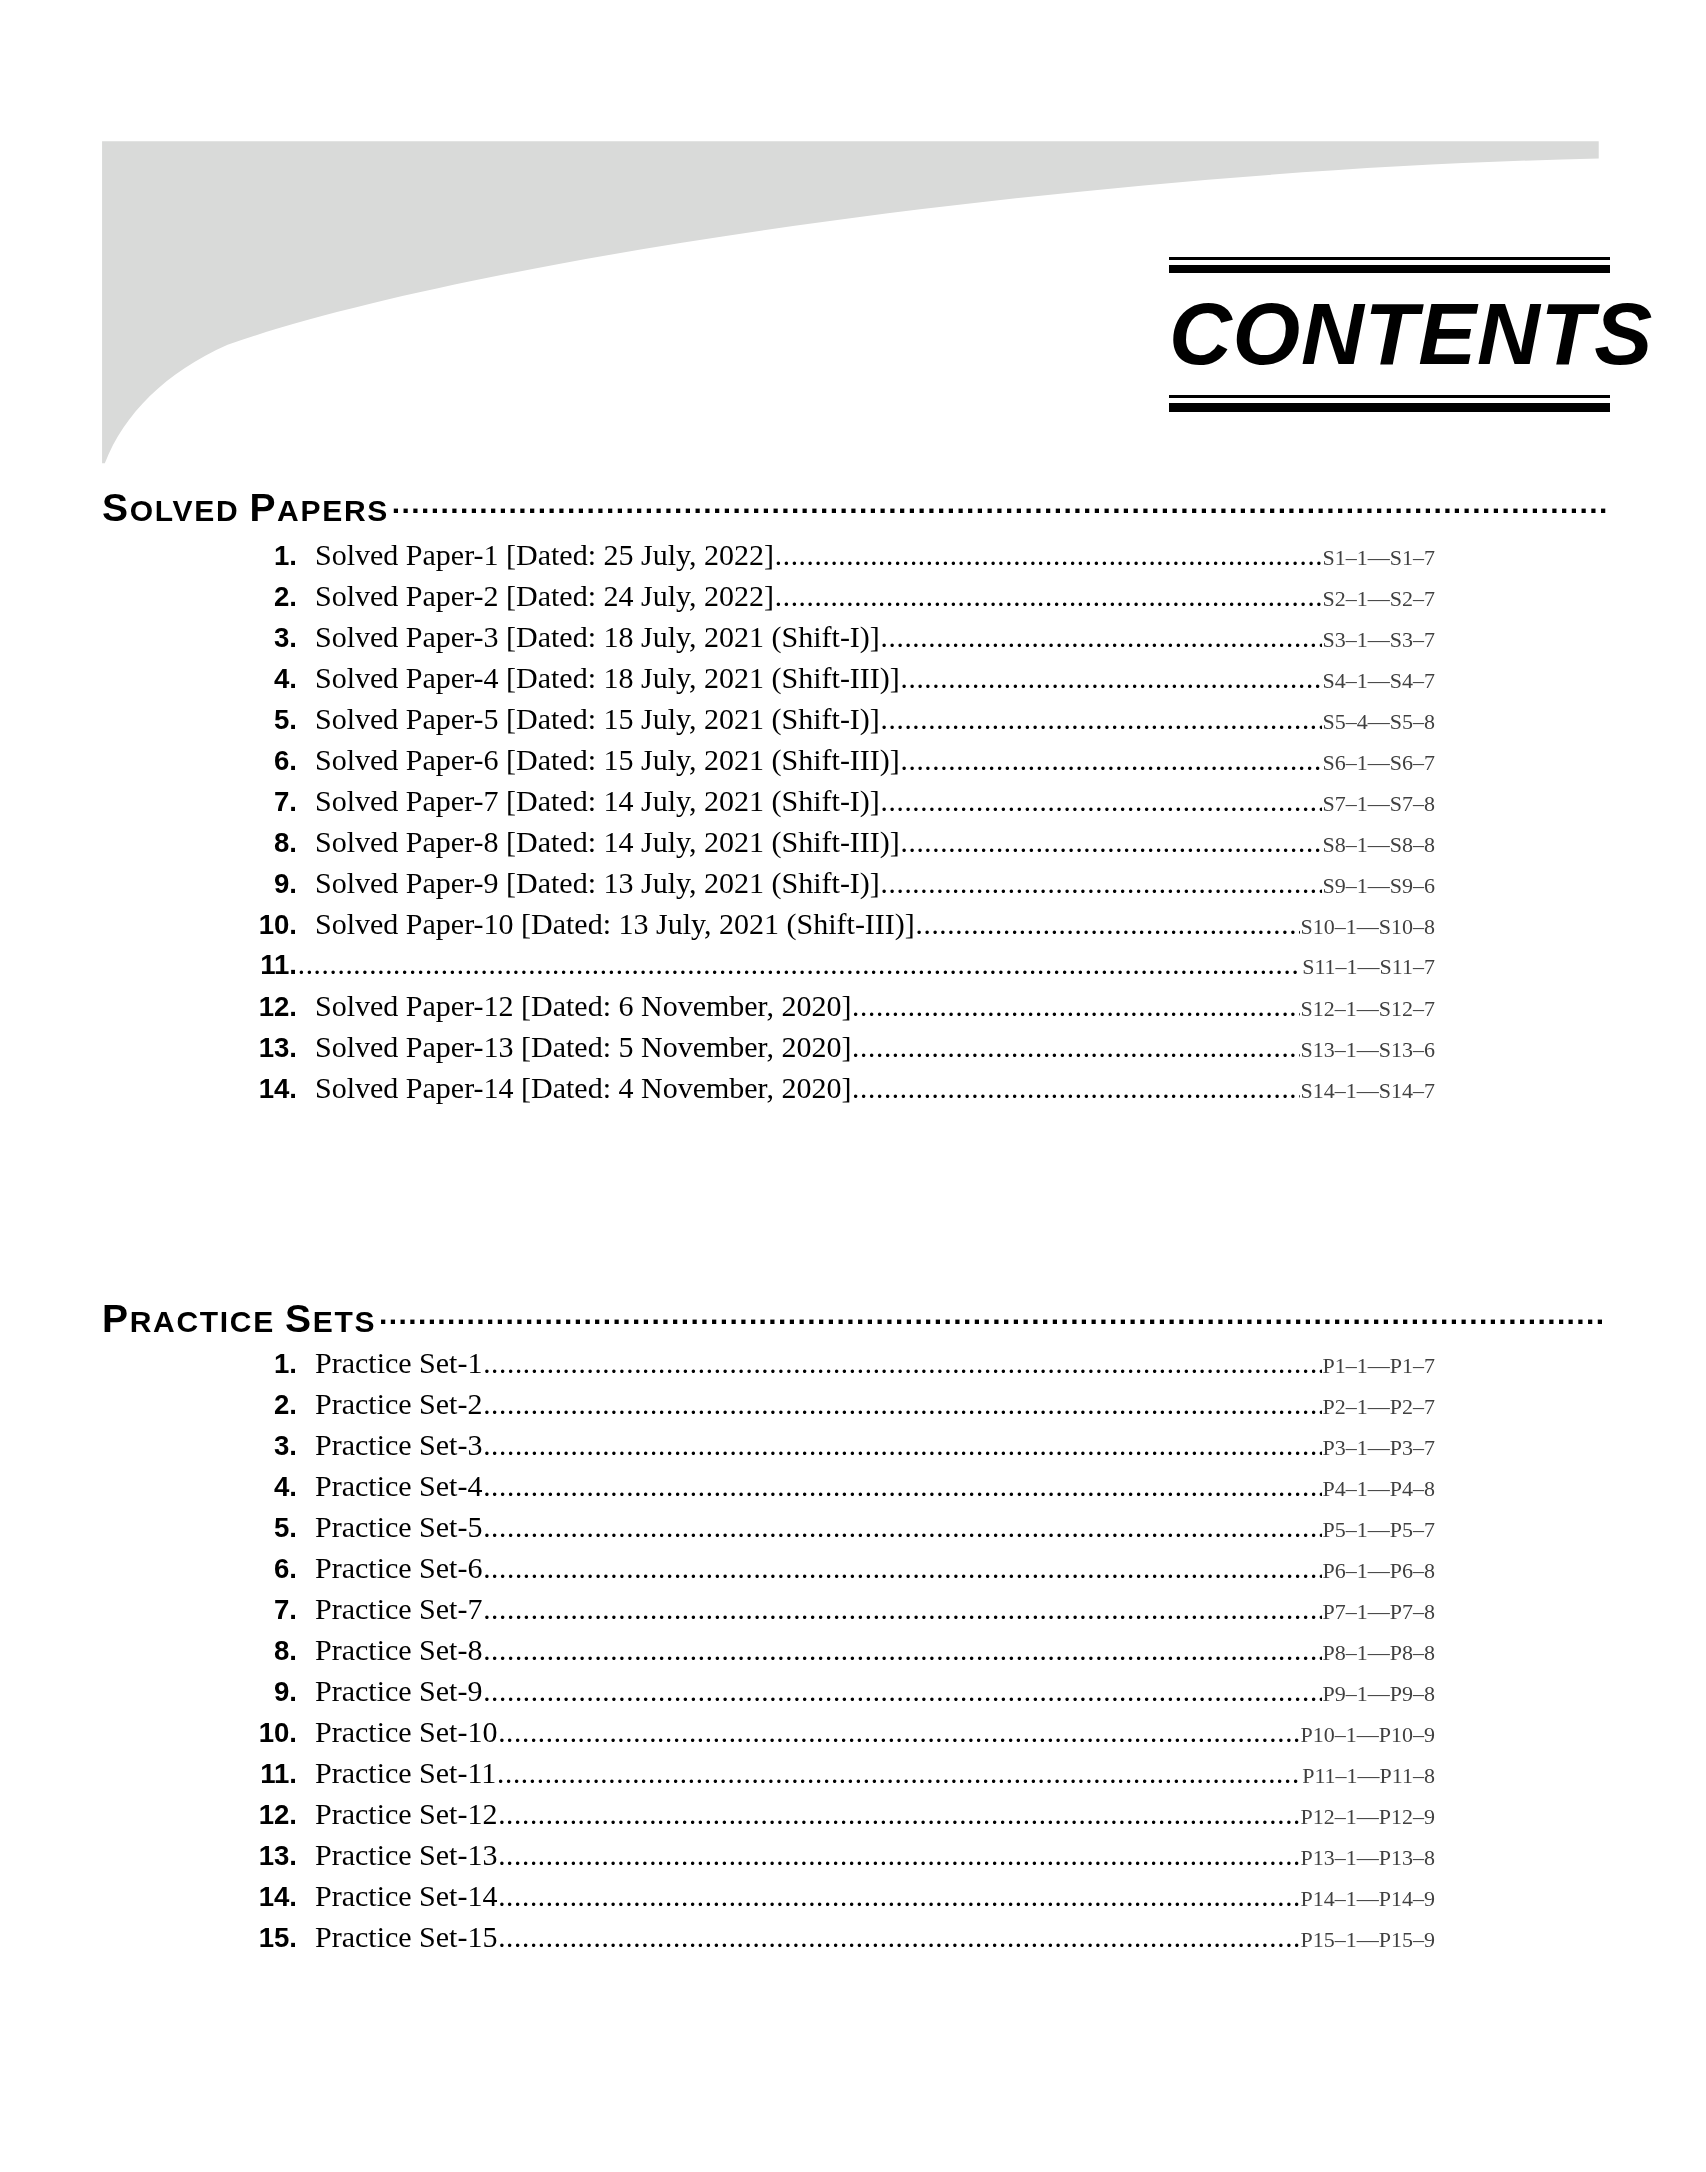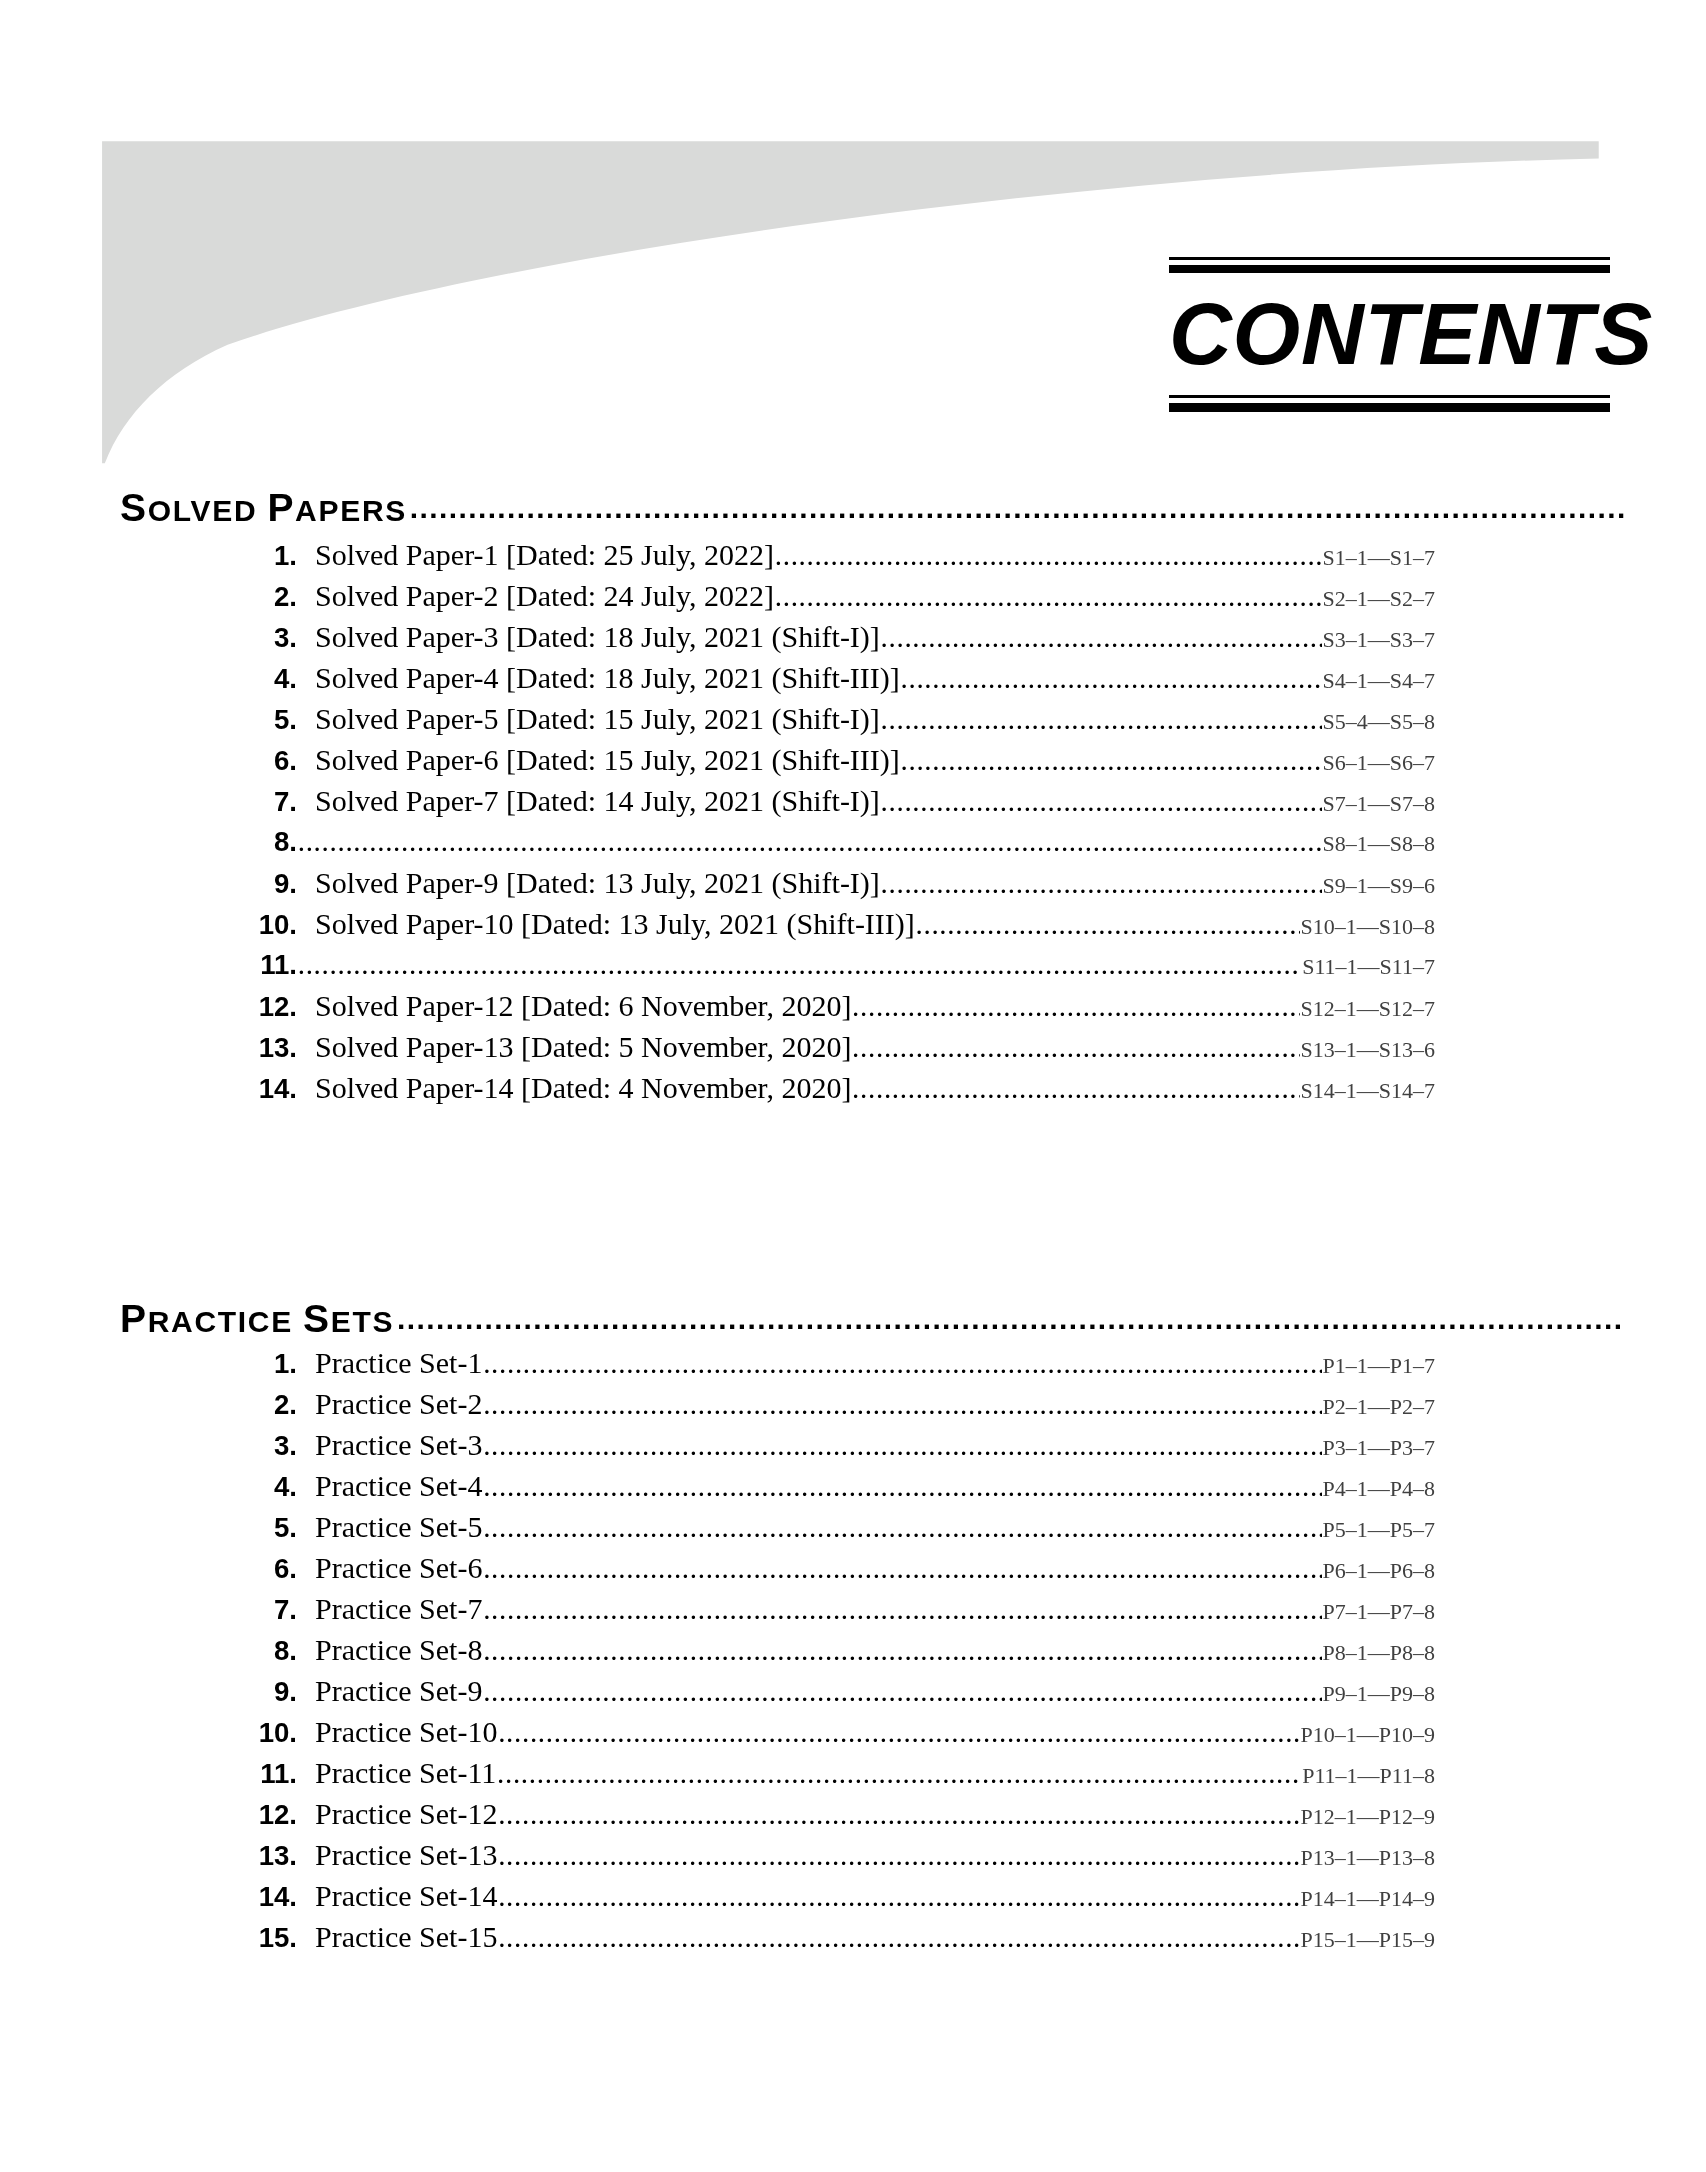--- a/index.html
+++ b/index.html
@@ -55,24 +55,24 @@
     letter-spacing: 0.7px;
     color: #000000;
     text-align: right;
     padding: 16.6px 0 18px 0;
     white-space: nowrap;
   }
 
   
   .section-heading {
     position: absolute;
-    left: 120px;
+    left: 102px;
     width: 1505px;
     display: flex;
-    align-items: center;
+    align-items: flex-start;
     white-space: nowrap;
     overflow: hidden;
   }
   .section-heading .sc {
     font-family: "Liberation Sans", "DejaVu Sans", sans-serif;
     font-weight: bold;
     color: #000000;
     letter-spacing: 1.7px;
     font-size: 30px;
   }
@@ -198,20 +198,21 @@
         <span class="toc-pages">S6–1—S6–7</span>
       </div>
       <div class="toc-row">
         <span class="toc-num">7.</span>
         <span class="toc-label">Solved Paper-7 [Dated:  14 July, 2021 (Shift-I)]</span>
         <span class="toc-leader">........................................................................................................................................................................................................</span>
         <span class="toc-pages">S7–1—S7–8</span>
       </div>
       <div class="toc-row">
         <span class="toc-num">8.</span>
+        <span class="toc-label">Solved Paper-8 [Dated:  14 July, 2021 (Shift-III)]</span>
         <span class="toc-leader">........................................................................................................................................................................................................</span>
         <span class="toc-pages">S8–1—S8–8</span>
       </div>
       <div class="toc-row">
         <span class="toc-num">9.</span>
         <span class="toc-label">Solved Paper-9 [Dated:  13 July, 2021 (Shift-I)]</span>
         <span class="toc-leader">........................................................................................................................................................................................................</span>
         <span class="toc-pages">S9–1—S9–6</span>
       </div>
       <div class="toc-row">

